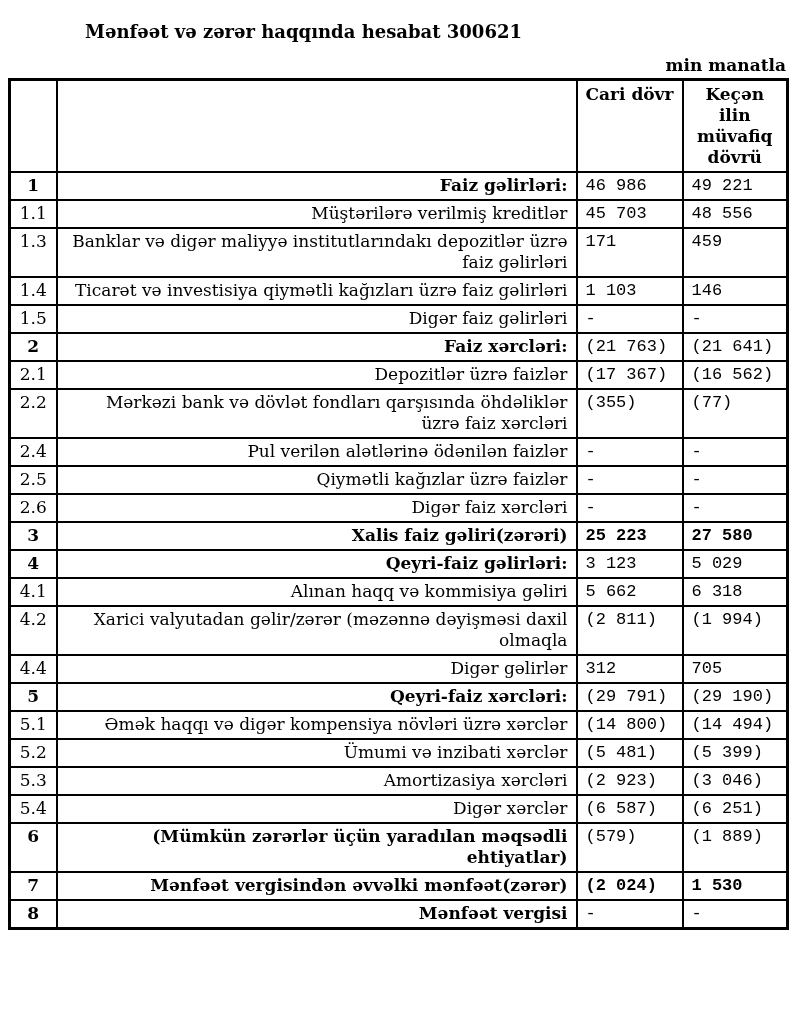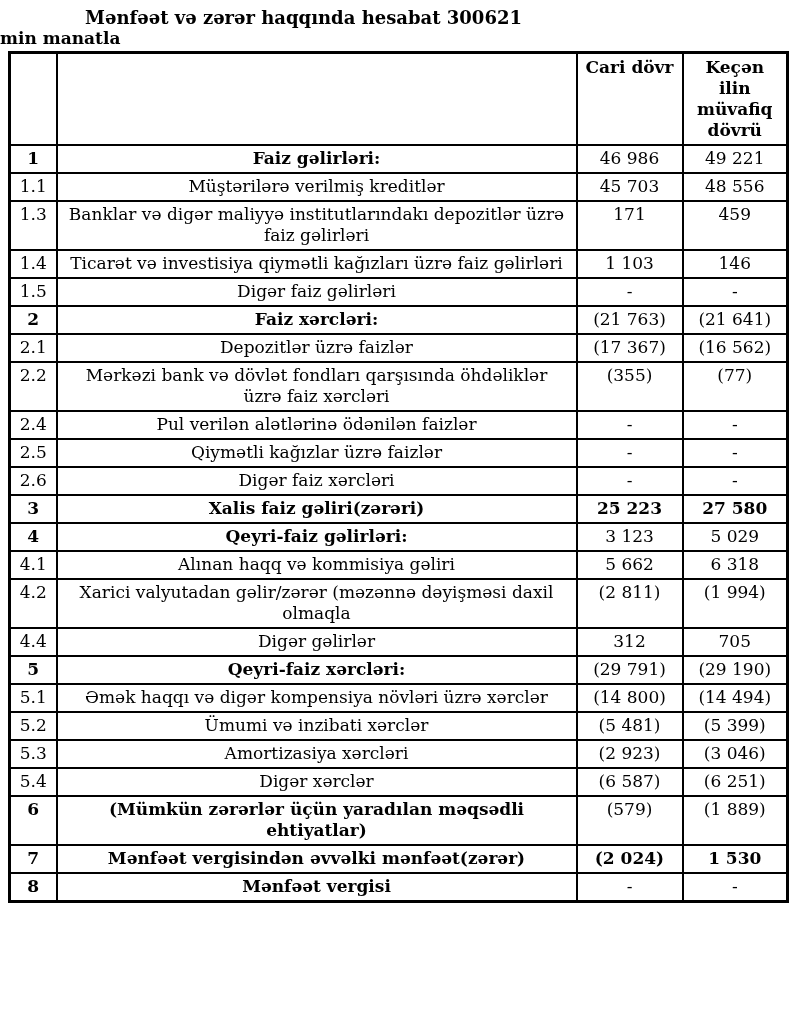--- a/index.html
+++ b/index.html
@@ -9,33 +9,34 @@
     width: 800px;
     height: 1030px;
     overflow: hidden;
     font-family: "DejaVu Serif", "Liberation Serif", serif;
     color: #000000;
   }
   .page {
     width: 800px;
   }
   .doc-title {
-    margin-top: 7px;
+    margin-top: 21px;
     width: 685px;
     padding-right: 78px;
     box-sizing: border-box;
     text-align: center;
     font-size: 18px;
     font-weight: bold;
     letter-spacing: 0px;
   }
   .unit-note {
+    margin-top: 13px;
     margin-right: 14px;
     margin-bottom: 3px;
-    text-align: left;
+    text-align: right;
     font-size: 17px;
     font-weight: bold;
   }
   table.pl-table {
     border-collapse: collapse;
     table-layout: fixed;
     margin-left: 8px;
     width: 778px;
     border: 3px solid #000000;
   }
@@ -53,24 +54,25 @@
     text-align: center;
     font-weight: bold;
     padding-top: 3px;
   }
   td.col-no {
     text-align: center;
     padding-left: 2px;
     padding-right: 2px;
   }
   td.col-label {
-    text-align: center;
+    text-align: right;
   }
   td.col-val {
-    text-align: center;
+    text-align: left;
+    font-family: Liberation Mono, monospace;
   }
   tr.section td.col-no,
   tr.section td.col-label {
     font-weight: bold;
   }
   tr.bold-values td.col-val {
     font-weight: bold;
   }
 </style>
 </head>

